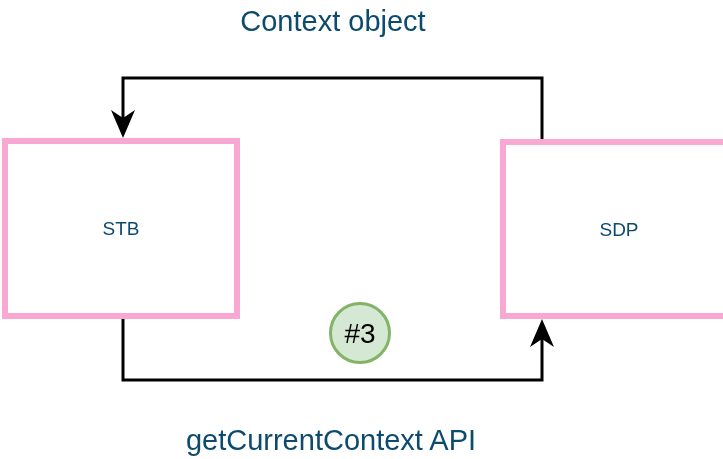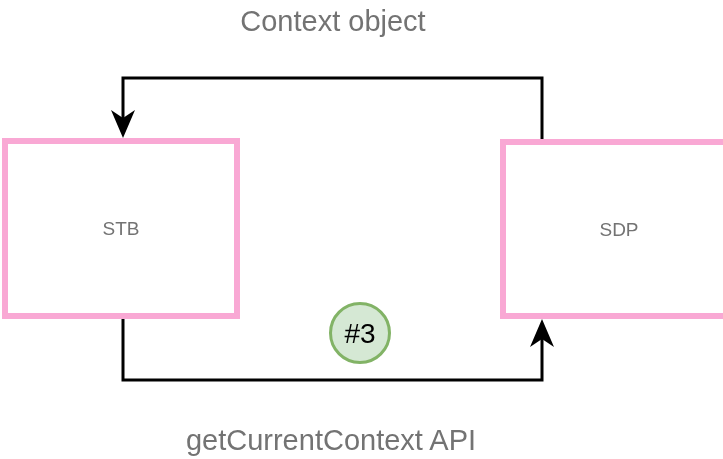--- a/index.html
+++ b/index.html
@@ -2,21 +2,21 @@
 <html><head>
 <meta charset="utf-8">
 <style>
   html, body { margin: 0; padding: 0; }
   .canvas {
     position: relative;
     width: 723px;
     height: 459px;
     background: #ffffff;
     font-family: "Liberation Sans", sans-serif;
-    color: #737373;
+    color: #0c4a6e;
     overflow: hidden;
   }
   .connector-svg {
     position: absolute;
     left: 0; top: 0;
     width: 723px; height: 459px;
   }
   .conn-line {
     fill: none;
     stroke-width: 3;

